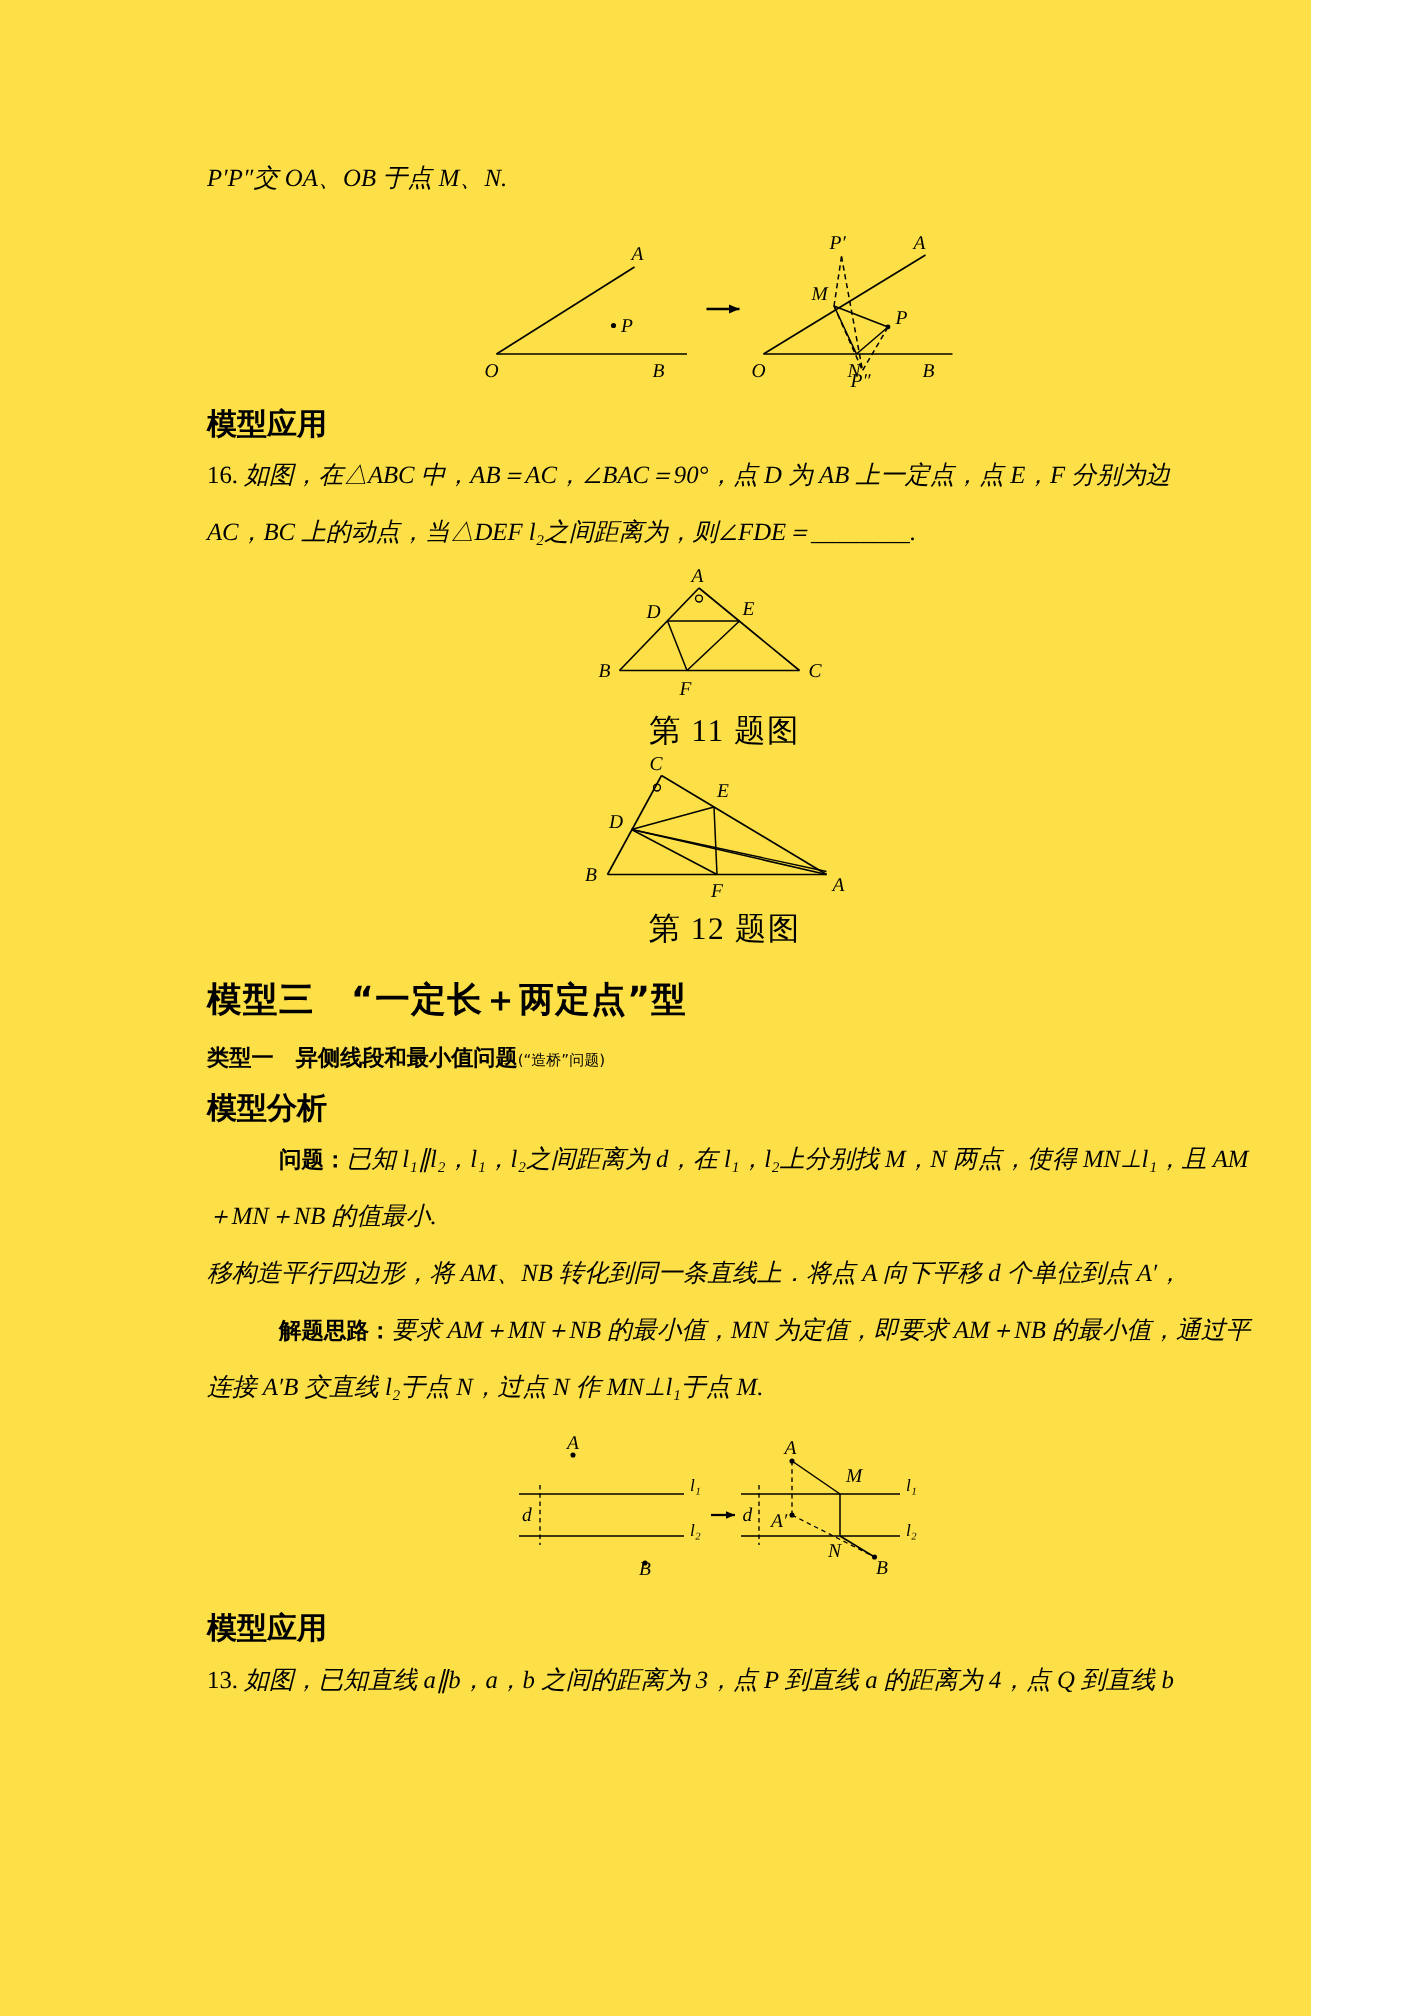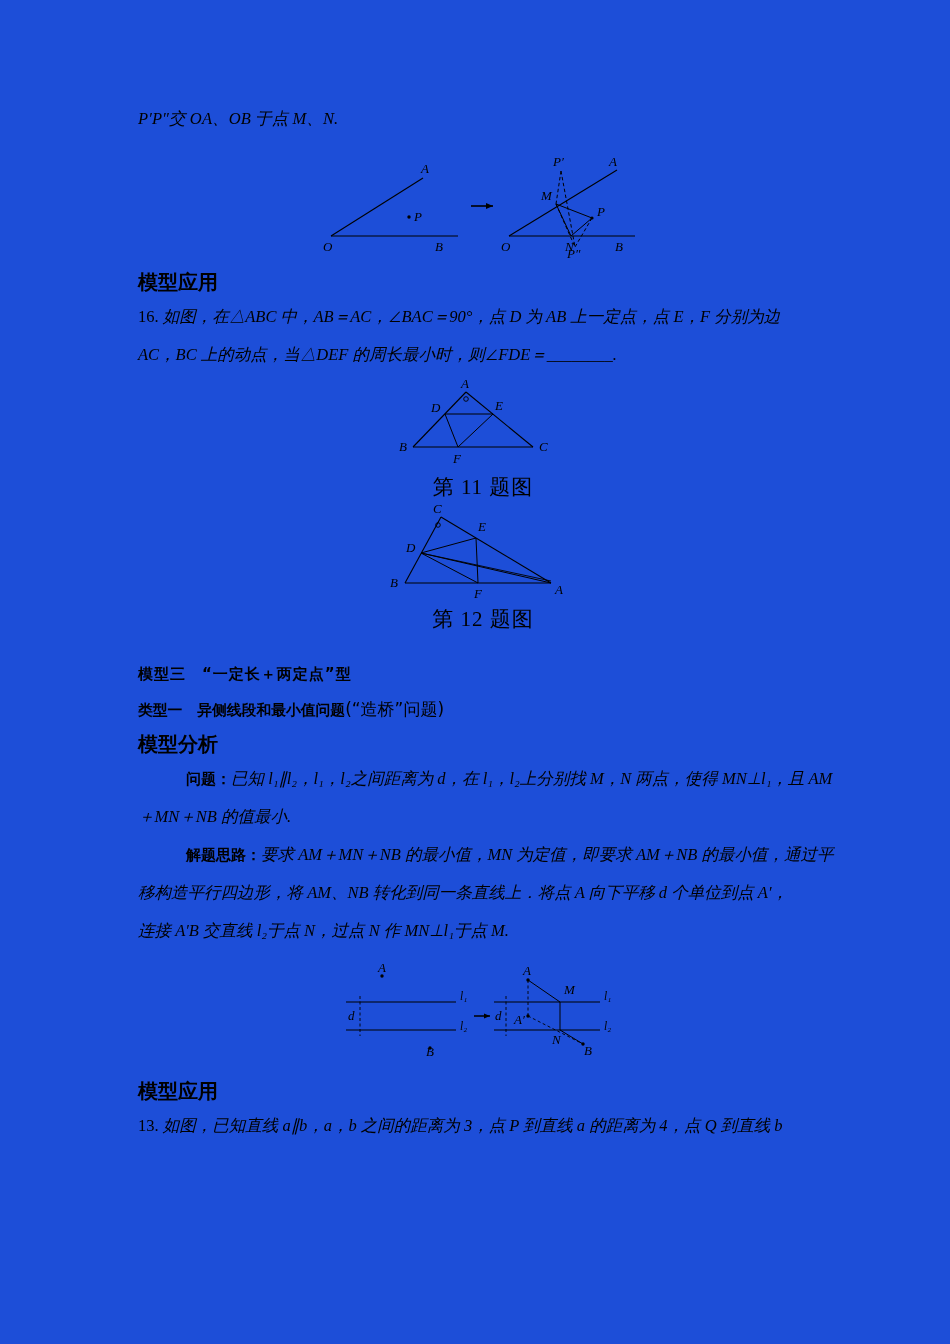--- a/index.html
+++ b/index.html
@@ -6,23 +6,23 @@
     margin: 0;
     padding: 0;
     background: #ffffff;
   }
   body {
     font-family: "Liberation Serif", "DejaVu Serif", serif;
     color: #000;
   }
   .page {
     position: relative;
-    width: 950px;
+    width: 874px;
     height: 1344px;
-    background: #1d4ed8;
+    background: #fde047;
     overflow: hidden;
   }
   .content {
     position: absolute;
     left: 138px;
     top: 100px;
     width: 690px;
   }
   
   .body-line {
@@ -40,34 +40,34 @@
   .sec-label {
     font-family: "DejaVu Sans", "Liberation Sans", sans-serif;
     font-weight: bold;
     font-size: 20px;
     margin-top: 10px;
     margin-bottom: 2px;
   }
   .model-heading {
     font-family: "DejaVu Sans", "Liberation Sans", sans-serif;
     font-weight: bold;
-    font-size: 15px;
+    font-size: 23px;
     letter-spacing: 1px;
-    margin-top: 32px;
+    margin-top: 18px;
     margin-bottom: 14px;
   }
   .type-heading {
     font-family: "DejaVu Sans", "Liberation Sans", sans-serif;
     font-weight: bold;
     font-size: 14.8px;
     margin-bottom: 8px;
   }
   .type-heading .paren {
     font-weight: normal;
-    font-size: 17px;
+    font-size: 10px;
   }
   .inline-bold {
     font-family: "DejaVu Sans", "Liberation Sans", sans-serif;
     font-weight: bold;
     font-size: 15px;
     padding-left: 48px;
   }
   .fig-caption {
     text-align: center;
     font-size: 21px;
@@ -136,21 +136,21 @@
           <text class="lbl" x="302" y="107">B</text>
           <text class="lbl" x="254" y="114">P″</text>
         </g>
       </svg>
     </div>
 
     <div class="sec-label">模型应用</div>
 
     <div class="para">
       <span class="ln"><span>16.</span> <span class="it">如图，在△ABC 中，AB＝AC，∠BAC＝90°，点 D 为 AB 上一定点，点 E，F 分别为边</span></span>
-      <span class="ln it">AC，BC 上的动点，当△DEF 的周长最小时，则∠FDE＝________.</span>
+      <span class="ln it">AC，BC 上的动点，当△DEF l₂之间距离为，则∠FDE＝________.</span>
     </div>
 
     <div class="figwrap">
       <svg width="180" height="95" viewBox="0 0 180 95">
 
         <line x1="73" y1="18" x2="20" y2="73" stroke="#000" stroke-width="1.1"></line>
         <line x1="73" y1="18" x2="140" y2="73" stroke="#000" stroke-width="1.1"></line>
         <line x1="20" y1="73" x2="140" y2="73" stroke="#000" stroke-width="1.1"></line>
 
         <circle cx="73" cy="25" r="2.3" fill="none" stroke="#000" stroke-width="0.9"></circle>
@@ -200,22 +200,22 @@
     </div>
 
     <div class="sec-label">模型分析</div>
 
     <div class="para">
       <span class="ln"><span class="inline-bold">问题：</span><span class="it">已知 l₁∥l₂，l₁，l₂之间距离为 d，在 l₁，l₂上分别找 M，N 两点，使得 MN⊥l₁，且 AM</span></span>
       <span class="ln it">＋MN＋NB 的值最小.</span>
     </div>
 
     <div class="para">
+      <span class="ln it">移构造平行四边形，将 AM、NB 转化到同一条直线上．将点 A 向下平移 d 个单位到点 A′，</span>
       <span class="ln"><span class="inline-bold">解题思路：</span><span class="it">要求 AM＋MN＋NB 的最小值，MN 为定值，即要求 AM＋NB 的最小值，通过平</span></span>
-      <span class="ln it">移构造平行四边形，将 AM、NB 转化到同一条直线上．将点 A 向下平移 d 个单位到点 A′，</span>
       <span class="ln it">连接 A′B 交直线 l₂于点 N，过点 N 作 MN⊥l₁于点 M.</span>
     </div>
 
     <div class="figwrap fig-block">
       <svg width="290" height="100" viewBox="0 0 290 100">
 
         <g>
           <line x1="8" y1="46" x2="118" y2="46" stroke="#000" stroke-width="1.1"></line>
           <line x1="8" y1="74" x2="118" y2="74" stroke="#000" stroke-width="1.1"></line>
           <line x1="22" y1="40" x2="22" y2="80" stroke="#000" stroke-width="0.9" stroke-dasharray="3,2.5"></line>

